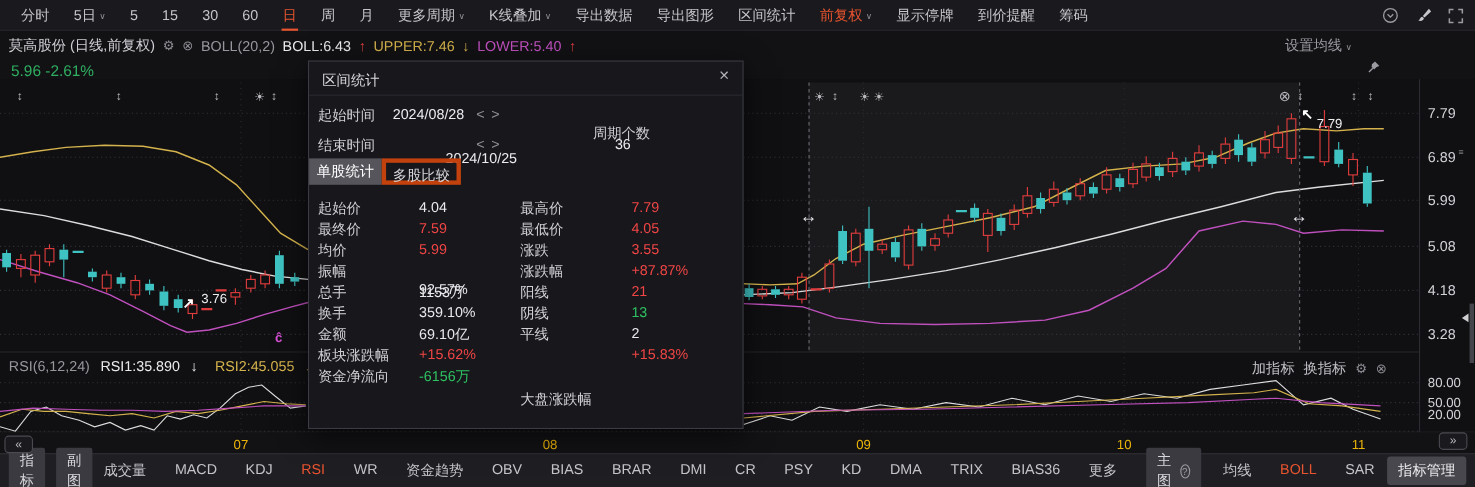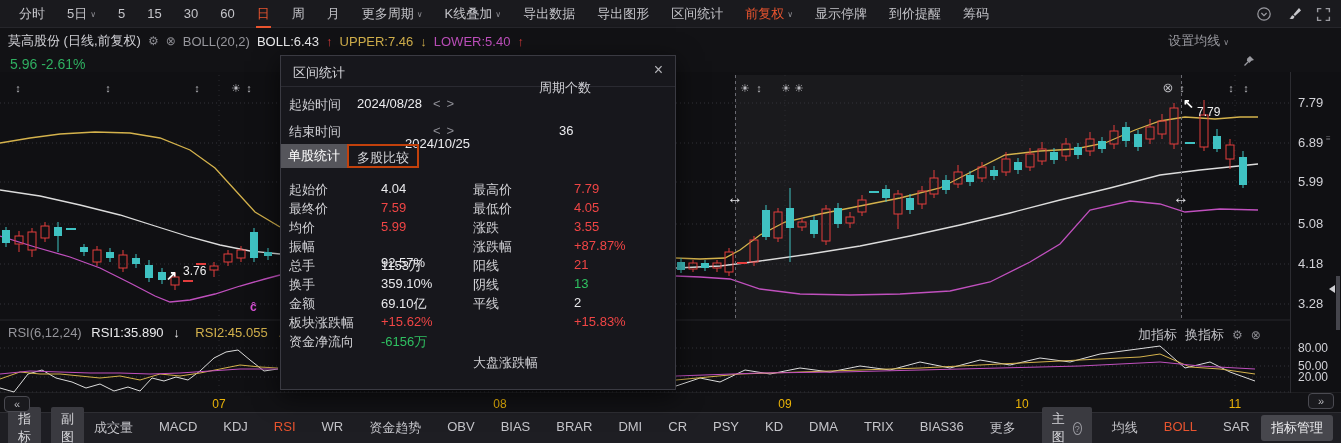--- a/index.html
+++ b/index.html
@@ -68,21 +68,21 @@
   .dialog{position:absolute;left:280px;top:55px;width:396px;height:335px;background:#17171c;
     border:1px solid #3a3a42;box-shadow:0 6px 24px rgba(0,0,0,0.6);z-index:10;font-size:13px;}
   .dlg-title{position:absolute;left:12px;top:8px;color:#d8d8dd;}
   .dlg-close{position:absolute;right:12px;top:5px;font-size:16px;color:#b5b5ba;}
   .dlg-sep{position:absolute;left:0;top:30px;width:100%;height:1px;background:#2a2a31;}
   .dlg-row-label{position:absolute;color:#cfcfd4;}
   .dlg-row-value{position:absolute;color:#ececef;}
   .dlg-arrows{position:absolute;color:#8f8f96;letter-spacing:6px;}
   .dlg-tab{position:absolute;top:88px;height:24px;line-height:24px;text-align:center;}
   .dlg-tab.sel{background:#55555b;color:#ffffff;}
-  .dlg-tab.unsel{border:2px solid #c2410c;color:#d6d6da;background:transparent;}
+  .dlg-tab.unsel{border:4px solid #c2410c;color:#d6d6da;background:transparent;}
   .stat-l{position:absolute;color:#d0d0d4;}
   .stat-v{position:absolute;}
   .c-w{color:#e9e9ec;} .c-r{color:#f04545;} .c-g{color:#2fc061;}
   .vline{position:absolute;left:1290px;top:72px;width:1px;height:321px;background:#2c2c31;z-index:2;}
 </style>
 </head>
 <body>
 
 <div class="screen">
 
@@ -445,21 +445,21 @@
   <div class="nav-btn" style="left:1308px;top:393px;">»</div>
 
   <div class="dialog">
     <div class="dlg-title">区间统计</div>
     <div class="dlg-close">×</div>
     <div class="dlg-sep"></div>
 
     <div class="dlg-row-label" style="left:8px;top:40px;">起始时间</div>
     <div class="dlg-row-value" style="left:76px;top:40px;">2024/08/28</div>
     <div class="dlg-arrows" style="left:152px;top:40px;">&lt;&gt;</div>
-    <div class="dlg-row-label" style="left:258px;top:23px;">周期个数</div>
+    <div class="dlg-row-label" style="left:258px;top:56px;">周期个数</div>
 
     <div class="dlg-row-label" style="left:8px;top:67px;">结束时间</div>
     <div class="dlg-row-value" style="left:76px;top:80px;margin-left:48px;">2024/10/25</div>
     <div class="dlg-arrows" style="left:152px;top:67px;">&lt;&gt;</div>
     <div class="dlg-row-value" style="left:278px;top:67px;">36</div>
 
     <div class="dlg-tab sel" style="left:0px;width:66px;">单股统计</div>
     <div class="dlg-tab unsel" style="left:66px;width:72px;">多股比较</div>
 
     <div id="stats-container">

